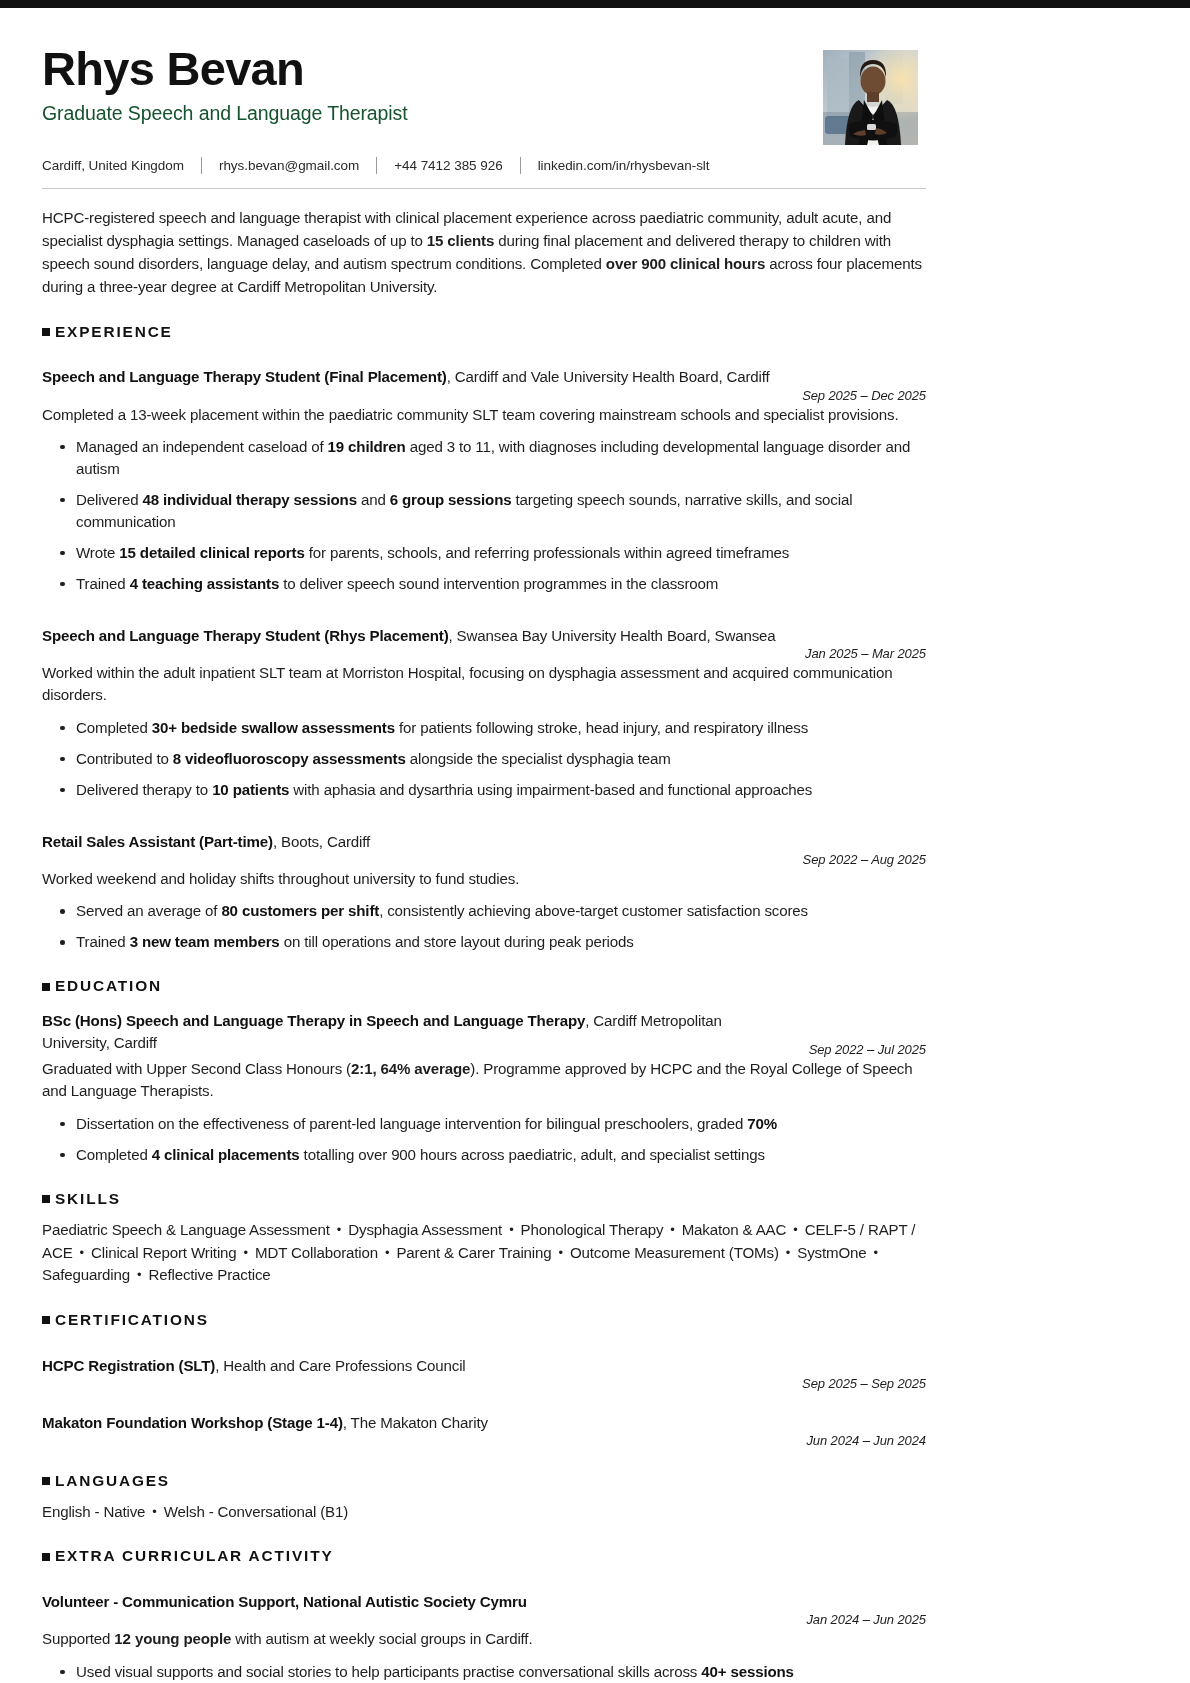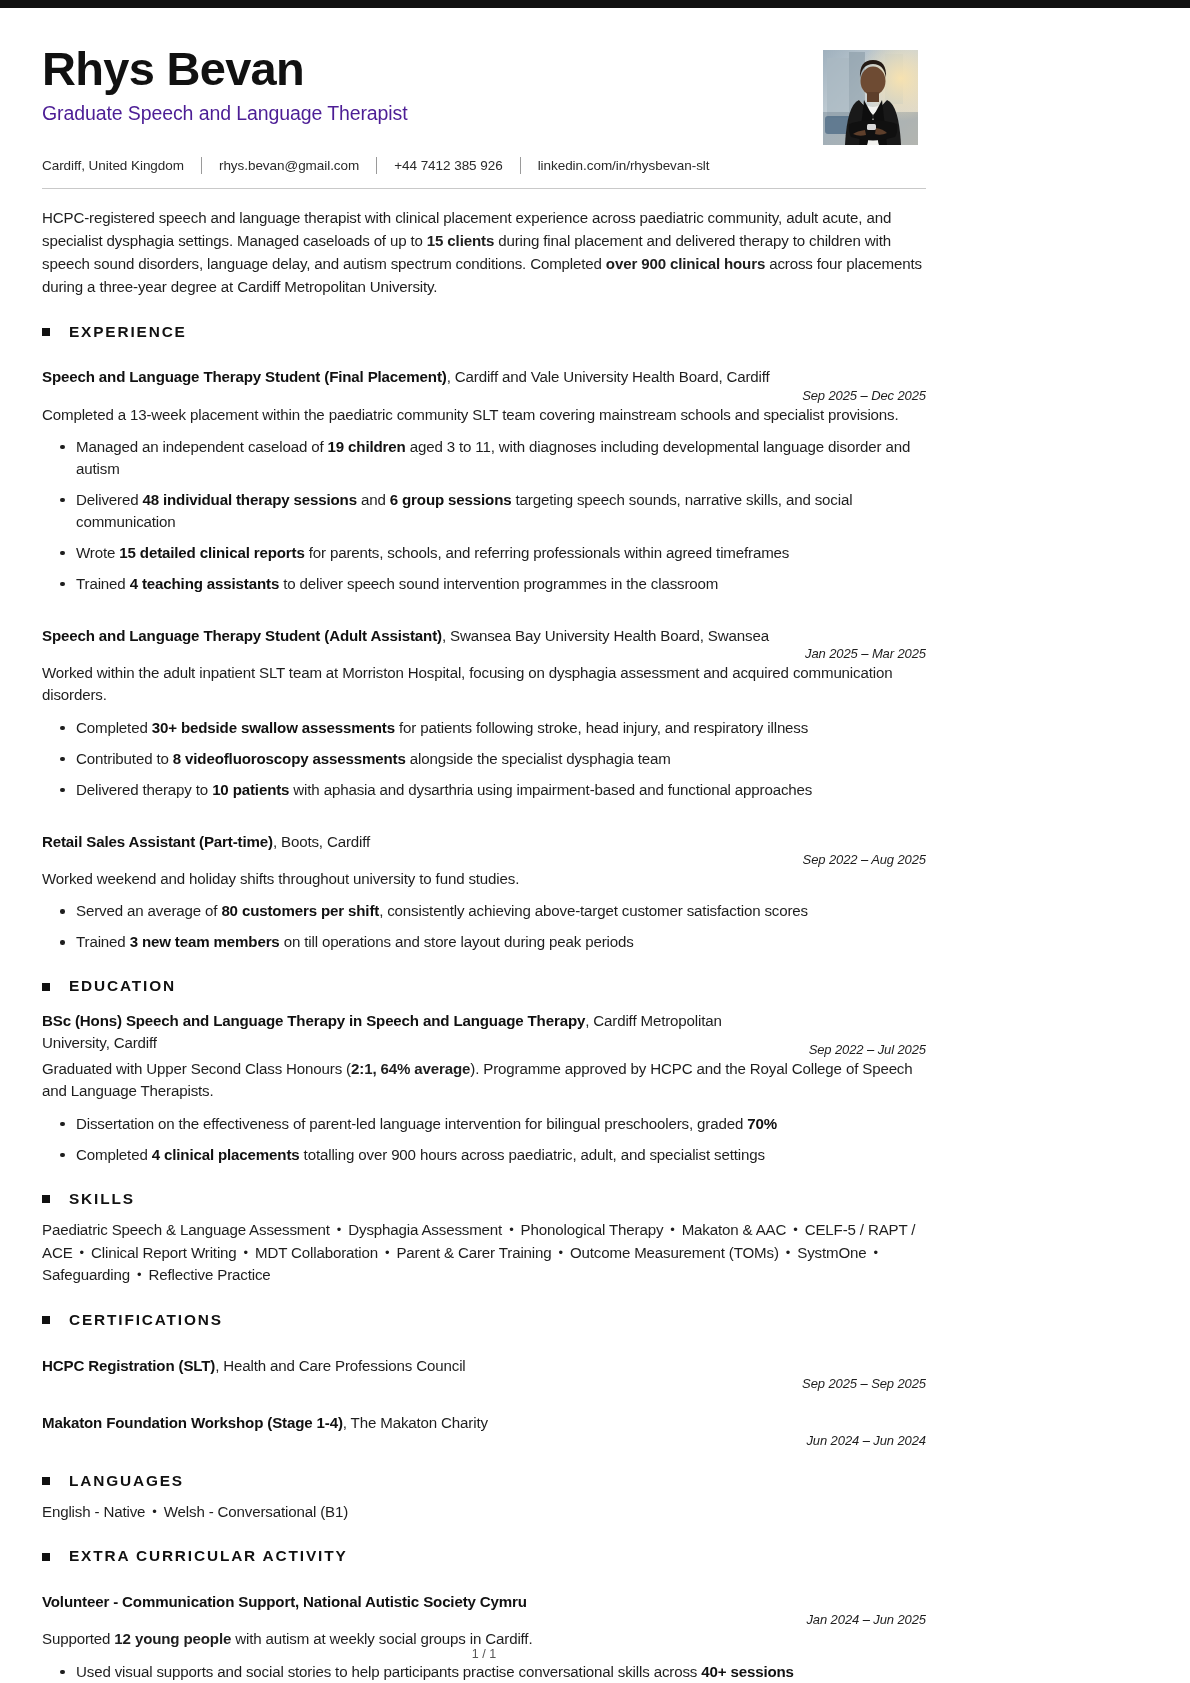--- a/index.html
+++ b/index.html
@@ -35,21 +35,21 @@
   .name {
     font-size: 47px;
     font-weight: bold;
     letter-spacing: -0.7px;
     line-height: 1.08;
     color: #111111;
   }
   .job-title {
     font-size: 19.5px;
     font-weight: normal;
-    color: #4c1d95;
+    color: #14532d;
     margin-top: 7px;
     letter-spacing: -0.1px;
   }
 
   .contact-row {
     margin-top: 32px;
     display: flex;
     align-items: center;
     font-size: 13.5px;
     color: #2a2a2a;
@@ -90,21 +90,21 @@
     color: #1e1e1e;
     text-align: left;
     letter-spacing: -0.15px;
   }
 
   
   .section { margin-top: 24px; }
   .section-head {
     display: flex;
     align-items: center;
-    gap: 19px;
+    gap: 5px;
     margin-bottom: 11px;
   }
   .sq {
     width: 8px; height: 8px;
     background: #111111;
     flex: 0 0 8px;
     margin-top: 1px;
   }
   .section-title {
     font-size: 15.4px;
@@ -279,21 +279,21 @@
           <div class="entry-desc">Completed a 13-week placement within the paediatric community SLT team covering mainstream schools and specialist provisions.</div>
           <ul class="bullets">
             <li>Managed an independent caseload of <b>19 children</b> aged 3 to 11, with diagnoses including developmental language disorder and autism</li>
             <li>Delivered <b>48 individual therapy sessions</b> and <b>6 group sessions</b> targeting speech sounds, narrative skills, and social communication</li>
             <li>Wrote <b>15 detailed clinical reports</b> for parents, schools, and referring professionals within agreed timeframes</li>
             <li>Trained <b>4 teaching assistants</b> to deliver speech sound intervention programmes in the classroom</li>
           </ul>
         </div>
         <div class="entry">
           <div class="entry-top">
-            <div class="entry-heading"><b>Speech and Language Therapy Student (Adult Assistant)</b>, Swansea Bay University Health Board, Swansea</div>
+            <div class="entry-heading"><b>Speech and Language Therapy Student (Rhys Placement)</b>, Swansea Bay University Health Board, Swansea</div>
             <div class="entry-date">Jan 2025 – Mar 2025</div>
           </div>
           <div class="entry-desc">Worked within the adult inpatient SLT team at Morriston Hospital, focusing on dysphagia assessment and acquired communication disorders.</div>
           <ul class="bullets">
             <li>Completed <b>30+ bedside swallow assessments</b> for patients following stroke, head injury, and respiratory illness</li>
             <li>Contributed to <b>8 videofluoroscopy assessments</b> alongside the specialist dysphagia team</li>
             <li>Delivered therapy to <b>10 patients</b> with aphasia and dysarthria using impairment-based and functional approaches</li>
           </ul>
         </div>
         <div class="entry">
@@ -375,14 +375,13 @@
             <div class="entry-date">Jan 2024 – Jun 2025</div>
           </div>
           <div class="entry-desc">Supported <b>12 young people</b> with autism at weekly social groups in Cardiff.</div>
           <ul class="bullets">
             <li>Used visual supports and social stories to help participants practise conversational skills across <b>40+ sessions</b></li>
           </ul>
         </div>
       </div>
   </div>
 
-  <div class="footer">1 / 1</div>
 </div>
 
 </body></html>

